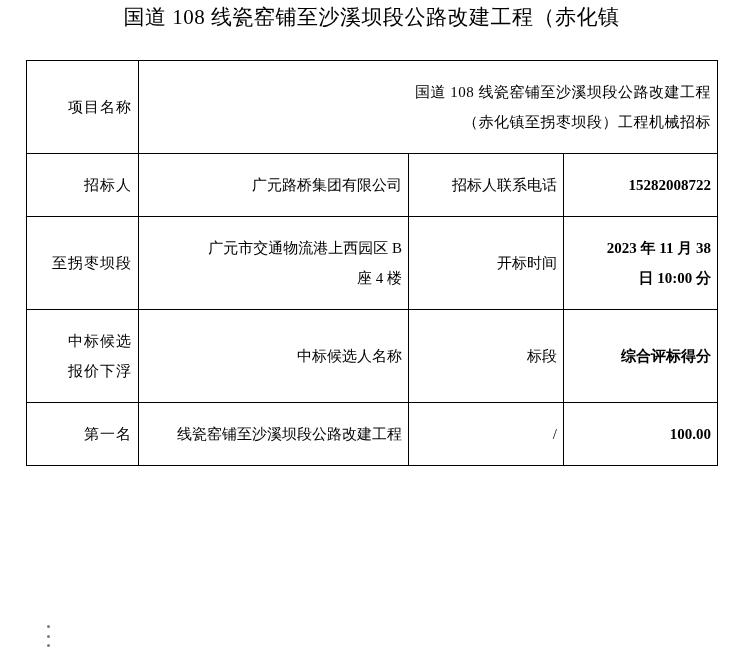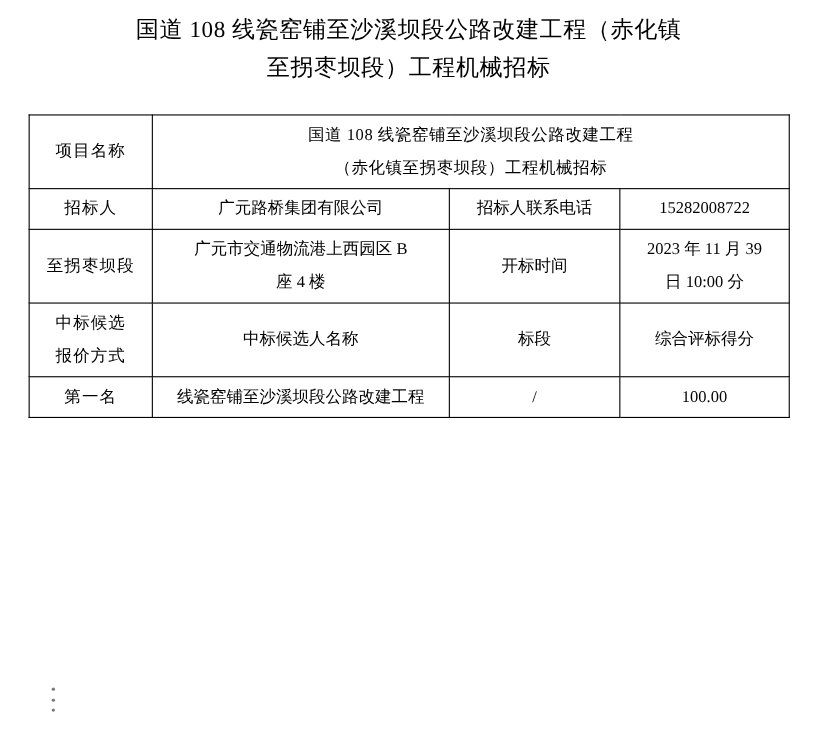--- a/index.html
+++ b/index.html
@@ -14,45 +14,44 @@
     color: #000000;
     overflow: hidden;
   }
   .page {
     position: relative;
     width: 743px;
     height: 665px;
     box-sizing: border-box;
   }
   .doc-title {
-    padding-top: 10px;
     text-align: center;
     font-size: 21px;
     line-height: 34px;
     font-weight: normal;
     letter-spacing: 0.5px;
   }
   .doc-title .tline {
     display: block;
   }
   .table-wrap {
     margin: 26px 26px 0 26px;
   }
   table.main {
     width: 691px;
     border-collapse: collapse;
     table-layout: fixed;
   }
   table.main td {
     border: 1px solid #000000;
-    text-align: center;
+    text-align: right;
     vertical-align: middle;
     font-size: 15px;
     line-height: 30px;
-    padding: 3px 6px;
+    padding: 16px 6px;
   }
   td.label-cell {
     width: 112px;
     font-size: 15px;
     letter-spacing: 1px;
   }
   td.big-title {
     font-size: 21px;
     line-height: 34px;
     text-align: left;
@@ -63,20 +62,21 @@
     display: block;
   }
   td.mid-cell {
     width: 270px;
   }
   td.key-cell {
     width: 155px;
   }
   td.val-cell {
     width: 154px;
+    font-weight: bold;
   }
   td.multi {
     text-align: left;
     padding-left: 14px;
     line-height: 32px;
   }
   td.multi .ml {
     display: block;
   }
   td.center-multi {
@@ -109,21 +109,20 @@
     border-radius: 50%;
   }
 </style>
 </head>
 <body>
 
 <div class="page">
 
   <div class="doc-title">
     <span class="tline">国道 108 线瓷窑铺至沙溪坝段公路改建工程（赤化镇</span>
-    <span class="tline">至拐枣坝段）工程机械招标</span>
   </div>
 
   <div class="table-wrap">
     <table class="main">
       <colgroup>
         <col style="width:112px">
         <col style="width:270px">
         <col style="width:155px">
         <col style="width:154px">
       </colgroup>
@@ -142,28 +141,28 @@
           <td class="val-cell">15282008722</td>
         </tr>
         <tr>
           <td class="label-cell">至拐枣坝段</td>
           <td class="mid-cell multi">
             <span class="ml">广元市交通物流港上西园区 B</span>
             <span class="ml">座 4 楼</span>
           </td>
           <td class="key-cell">开标时间</td>
           <td class="val-cell center-multi">
-            <span class="ml">2023 年 11 月 39</span>
+            <span class="ml">2023 年 11 月 38</span>
             <span class="ml">日 10:00 分</span>
           </td>
         </tr>
         <tr>
           <td class="label-cell center-multi">
             <span class="ml">中标候选</span>
-            <span class="ml">报价方式</span>
+            <span class="ml">报价下浮</span>
           </td>
           <td class="mid-cell">中标候选人名称</td>
           <td class="key-cell">标段</td>
           <td class="val-cell">综合评标得分</td>
         </tr>
         <tr class="rank-row">
           <td class="label-cell">第一名</td>
           <td class="mid-cell">线瓷窑铺至沙溪坝段公路改建工程</td>
           <td class="key-cell">/</td>
           <td class="val-cell">100.00</td>

